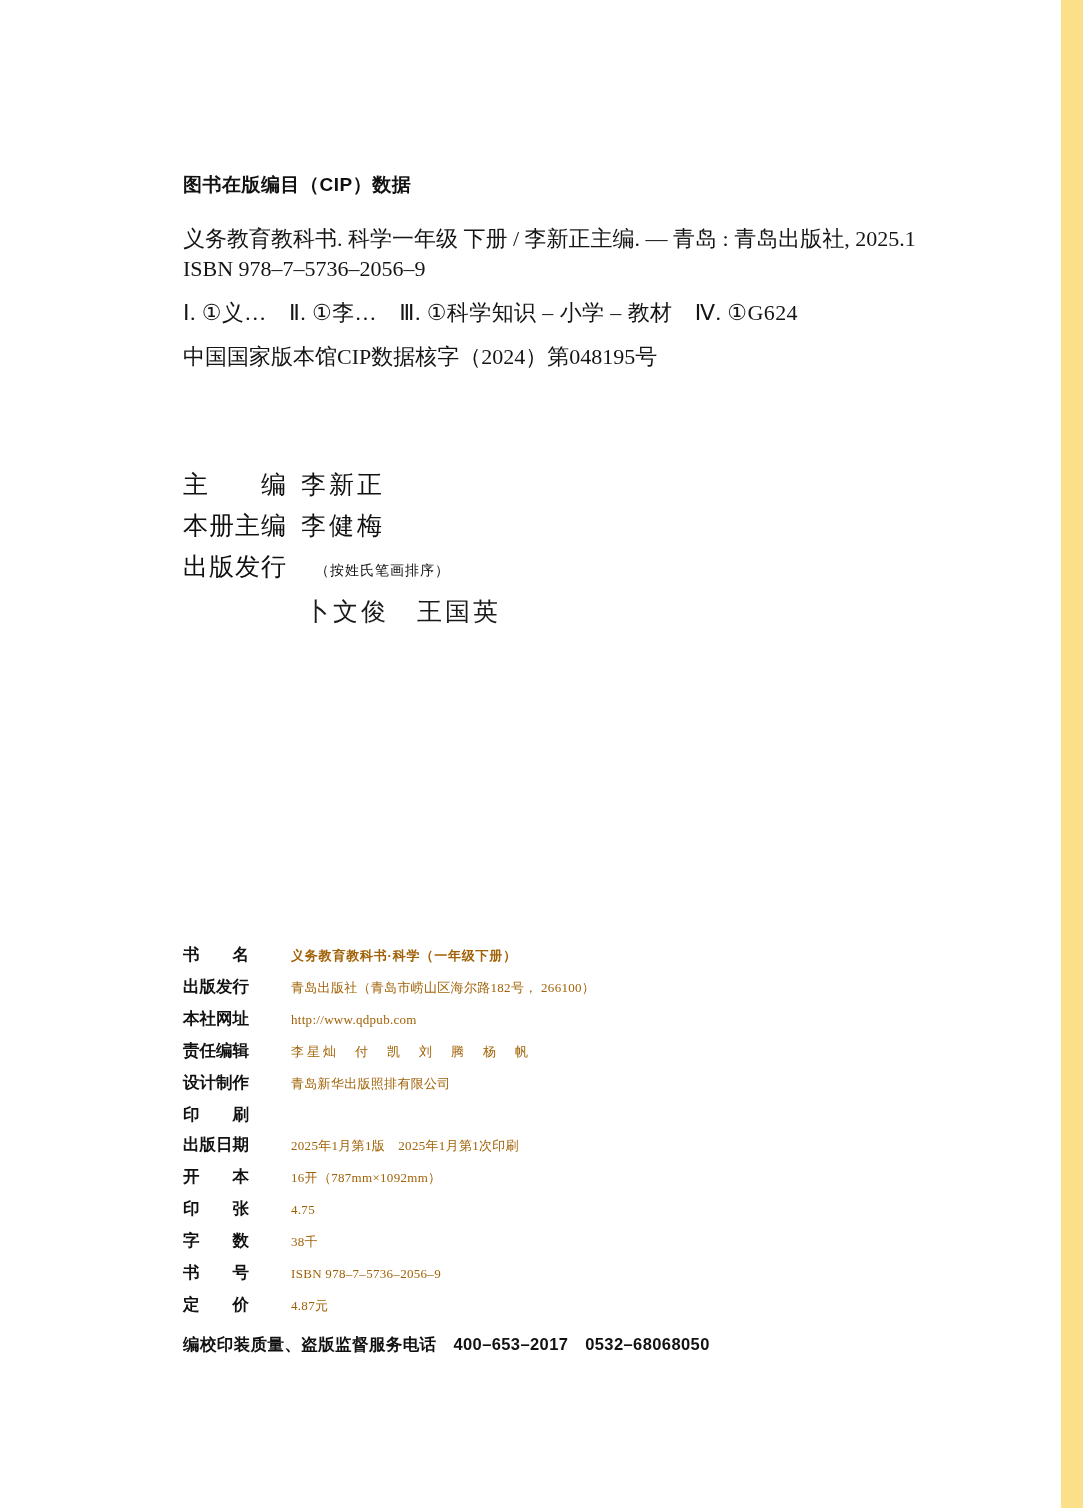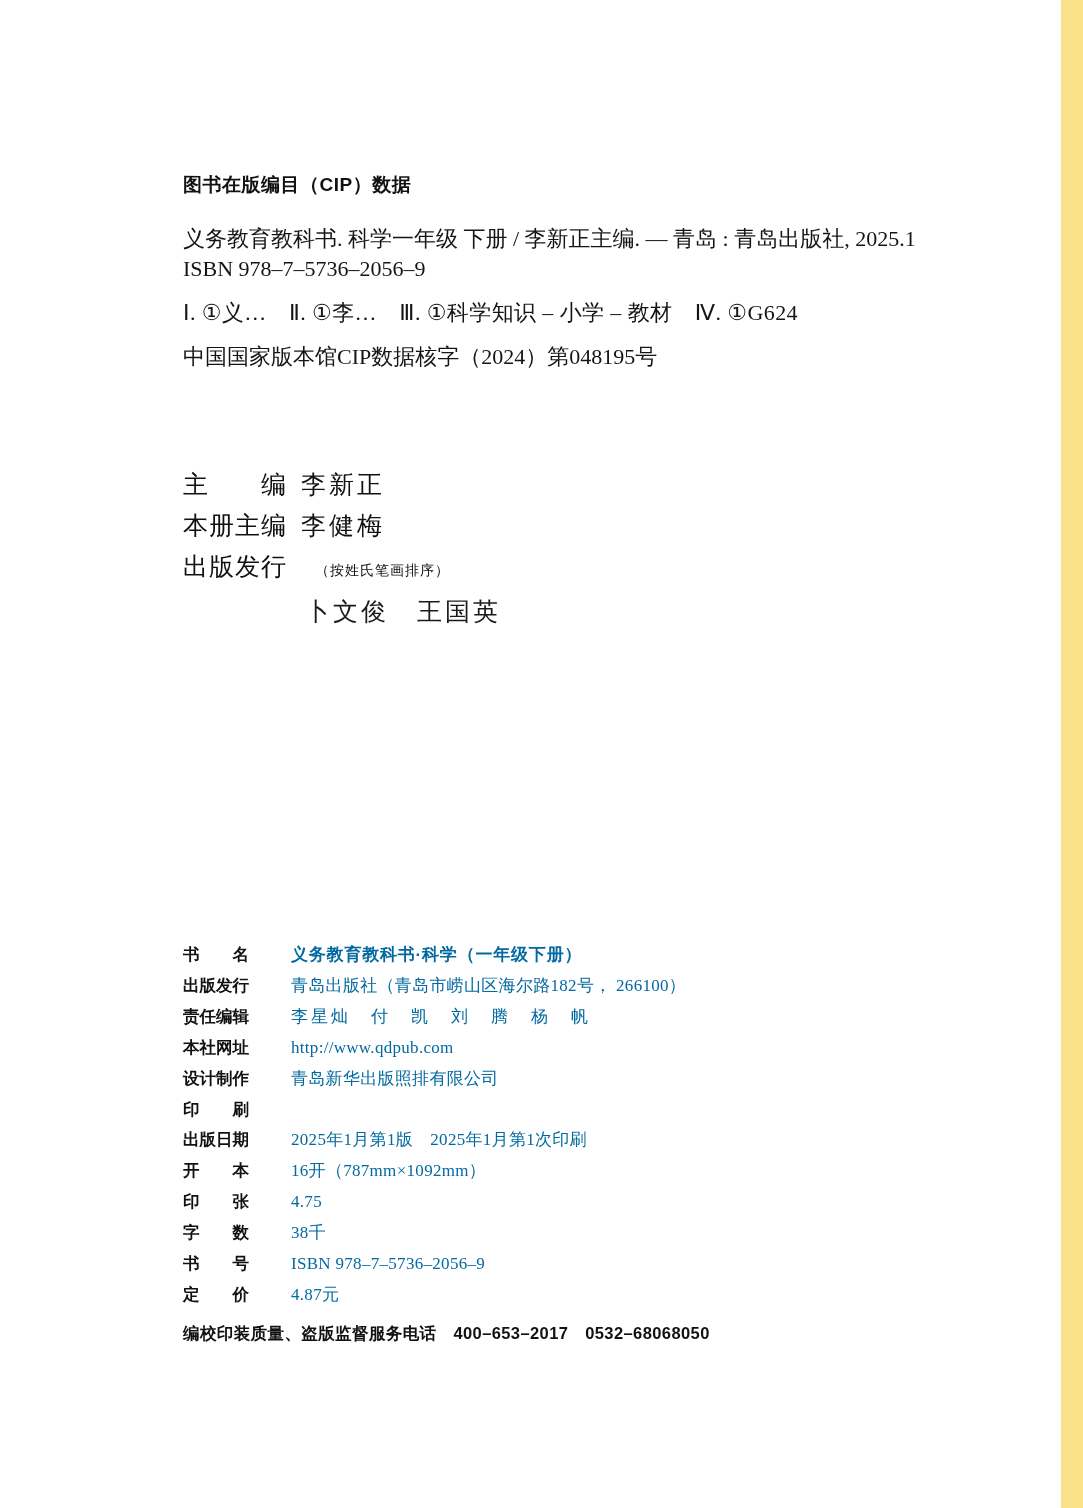--- a/index.html
+++ b/index.html
@@ -118,22 +118,22 @@
     width: 108px;
     flex: 0 0 108px;
     font-family: "Liberation Sans", sans-serif;
     font-weight: bold;
     font-size: 16.5px;
     color: #111;
     display: flex;
     justify-content: space-between;
   }
   .co-val {
-    font-size: 17px;
-    color: #0369a1;
+    font-size: 13px;
+    color: #a16207;
     letter-spacing: 0.3px;
   }
   .co-val.bold-sans {
     font-family: "Liberation Sans", sans-serif;
     font-weight: bold;
     letter-spacing: 0.8px;
   }
   .co-val.spread {
     letter-spacing: 3px;
   }
@@ -182,28 +182,28 @@
   <section class="colophon">
     <div class="co-row">
       <span class="co-key">书　　名</span>
       <span class="co-val bold-sans">义务教育教科书·科学（一年级下册）</span>
     </div>
     <div class="co-row">
       <span class="co-key">出版发行</span>
       <span class="co-val">青岛出版社（青岛市崂山区海尔路182号， 266100）</span>
     </div>
     <div class="co-row">
+      <span class="co-key">本社网址</span>
+      <span class="co-val">http://www.qdpub.com</span>
+    </div>
+    <div class="co-row">
       <span class="co-key">责任编辑</span>
       <span class="co-val spread">李星灿　付　凯　刘　腾　杨　帆</span>
     </div>
     <div class="co-row">
-      <span class="co-key">本社网址</span>
-      <span class="co-val">http://www.qdpub.com</span>
-    </div>
-    <div class="co-row">
       <span class="co-key">设计制作</span>
       <span class="co-val">青岛新华出版照排有限公司</span>
     </div>
     <div class="co-row">
       <span class="co-key">印　　刷</span>
       <span class="co-val"></span>
     </div>
     <div class="co-row">
       <span class="co-key">出版日期</span>
       <span class="co-val">2025年1月第1版　2025年1月第1次印刷</span>

